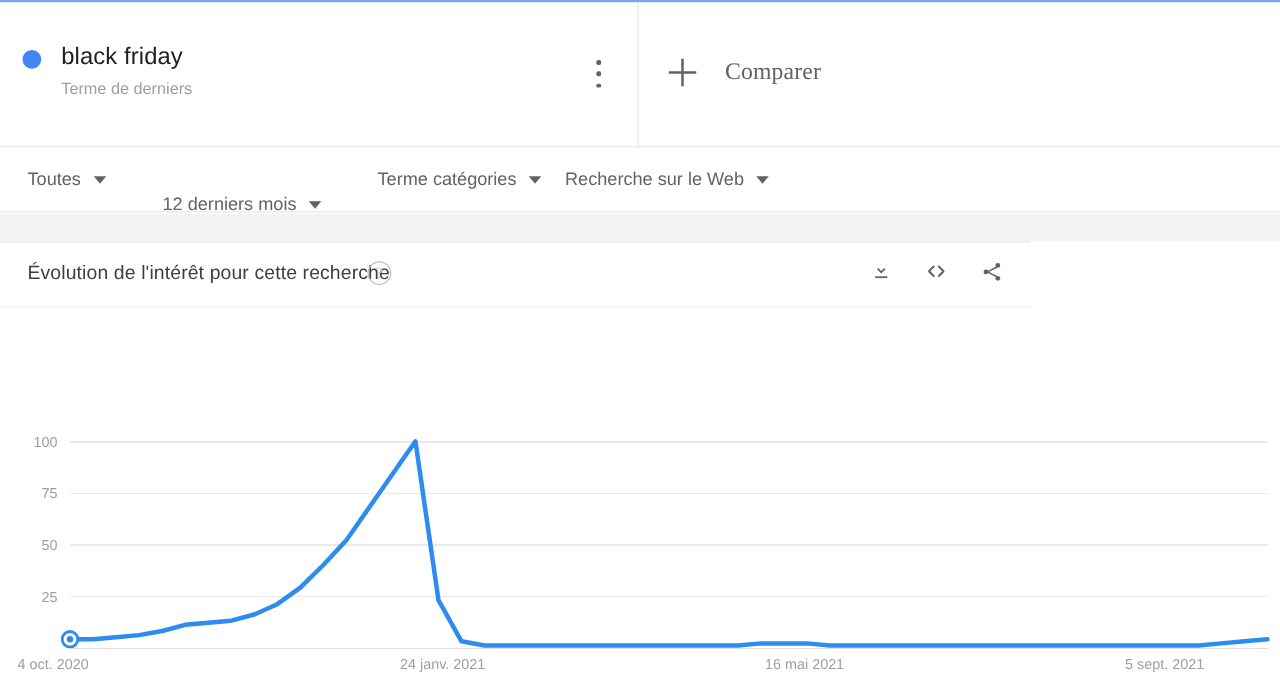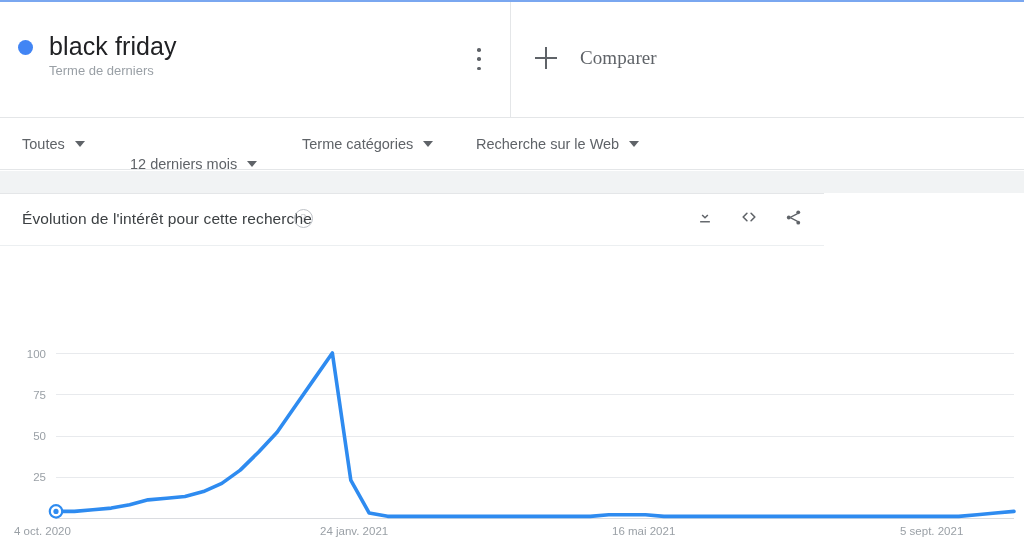--- a/index.html
+++ b/index.html
@@ -29,21 +29,21 @@
     position: absolute; left: 18px; top: 32px;
     display: flex; align-items: flex-start;
   }
   .term-dot {
     width: 15px; height: 15px; border-radius: 50%;
     background: #4285f4; margin-top: 6px; margin-right: 16px;
     flex: 0 0 auto;
   }
   .term-texts { display: flex; flex-direction: column; }
   .term-title {
-    font-size: 25px; color: #202124; line-height: 24px;
+    font-size: 19px; color: #202124; line-height: 24px;
     font-weight: 400; letter-spacing: .1px;
   }
   .term-sub {
     font-size: 13px; color: #9aa0a6; line-height: 18px; margin-top: 4px;
   }
   .kebab {
     position: absolute; right: 20px; top: 44px;
     width: 22px; height: 26px;
     display: flex; flex-direction: column; align-items: center;
     justify-content: space-between; padding: 2px 0; cursor: pointer;
@@ -80,21 +80,21 @@
     font-size: 14.5px; white-space: nowrap;
   }
   .filter .caret {
     width: 0; height: 0; margin-left: 10px;
     border-left: 5px solid transparent; border-right: 5px solid transparent;
     border-top: 6px solid #5f6368;
   }
   .f1 { position: absolute; left: 22px; }
   .f2 { position: absolute; left: 130px; margin-top: 41px; }
   .f3 { position: absolute; left: 302px; }
-  .f4 { position: absolute; left: 476px; justify-content: flex-end; }
+  .f4 { position: absolute; left: 452px; justify-content: flex-end; }
 
   
   .gap-band {
     position: absolute; top: 171px; left: 0; width: 1024px; height: 22px;
     background: #f1f3f4;
   }
 
   
   .chart-card {
     position: absolute; top: 193px; left: 0; width: 824px; height: 349px;

